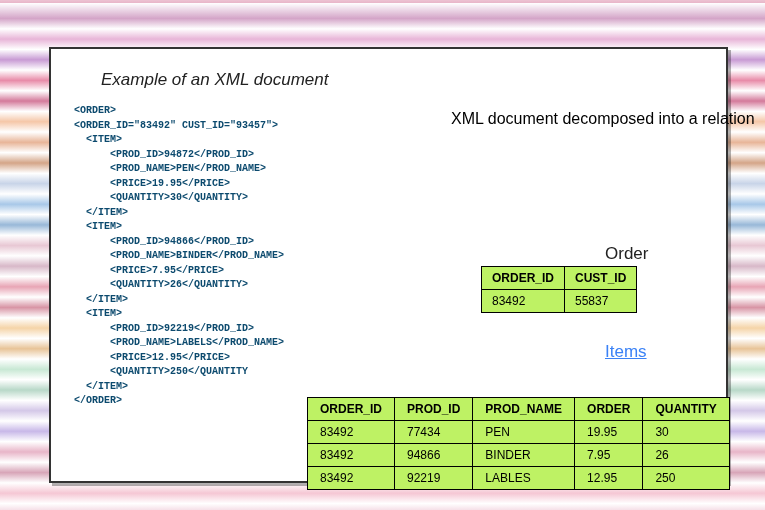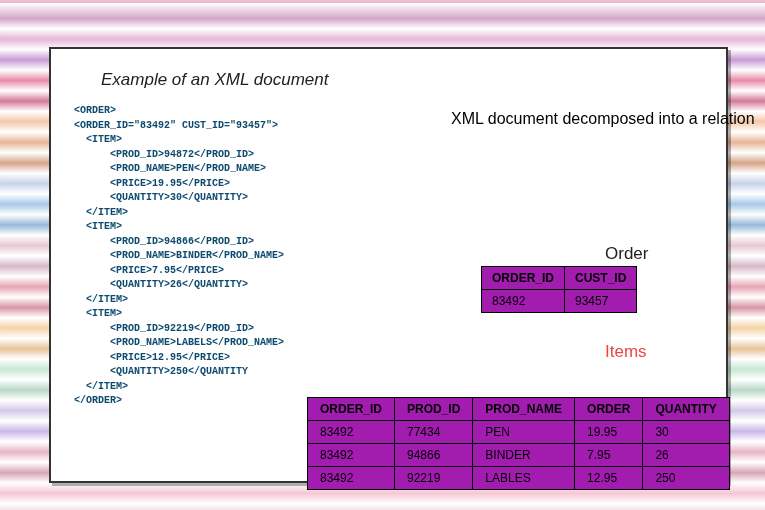--- a/index.html
+++ b/index.html
@@ -61,25 +61,26 @@
     top: 235px;
     left: 596px;
     font-size: 17px;
     color: #222;
   }
   .items-label {
     position: absolute;
     top: 333px;
     left: 596px;
     font-size: 17px;
-    color: #ef4444;
+    color: #3b82f6;
+    text-decoration: underline;
   }
   .tbl {
     border-collapse: collapse;
-    background: #a21caf;
+    background: #bef264;
     font-size: 12px;
   }
   .tbl th, .tbl td {
     border: 1px solid #000;
     padding: 4px 10px;
     text-align: left;
   }
   .tbl th {
     font-weight: bold;
   }
@@ -133,21 +134,21 @@
 <table class="tbl order-table">
   <thead>
       <tr id="order-head">
         <th>ORDER_ID</th>
         <th>CUST_ID</th>
       </tr>
     </thead>
   <tbody id="order-body">
       <tr>
         <td>83492</td>
-        <td>93457</td>
+        <td>55837</td>
       </tr>
     </tbody>
 </table>
 
 <table class="tbl items-table">
   <thead>
       <tr id="items-head">
         <th>ORDER_ID</th>
         <th>PROD_ID</th>
         <th>PROD_NAME</th>

